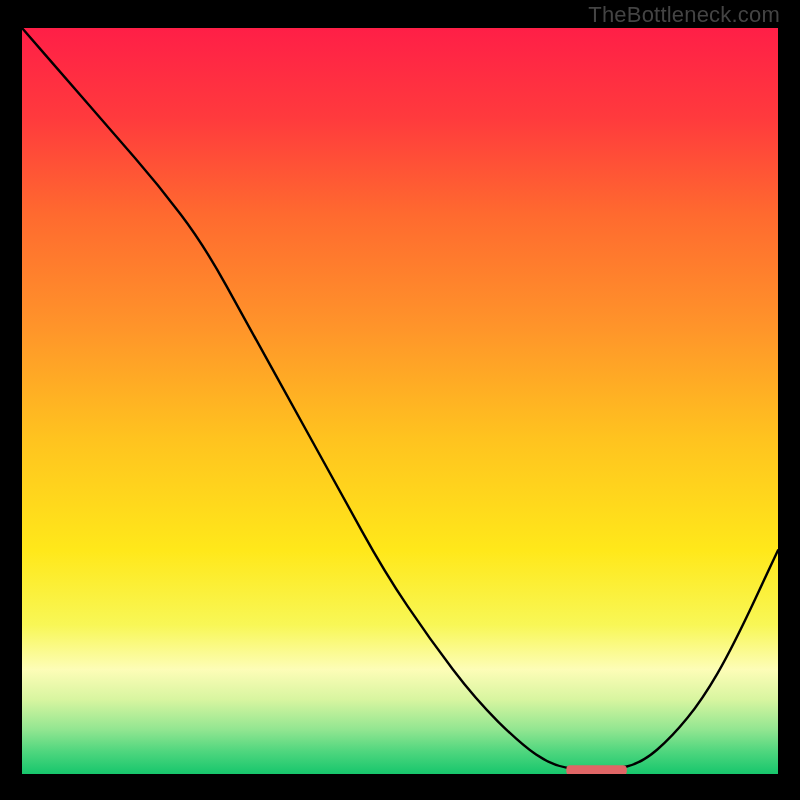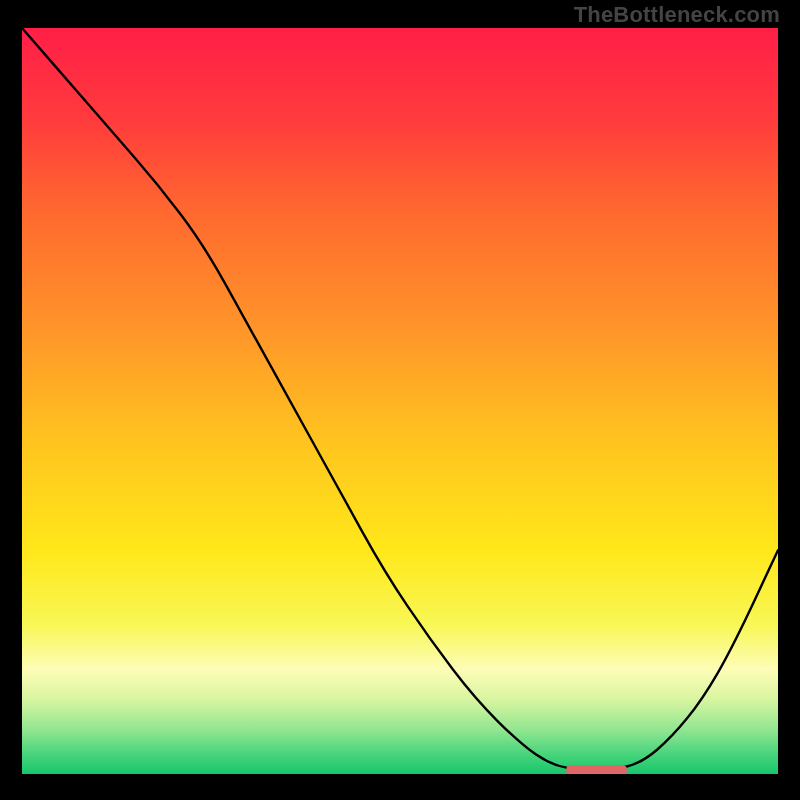--- a/index.html
+++ b/index.html
@@ -30,21 +30,21 @@
     display: block;
     width: 100%;
     height: 100%;
   }
   .watermark {
     position: absolute;
     top: 2px;
     right: 20px;
     color: #444444;
     font-size: 22px;
-    font-weight: 700;
+    font-weight: 400;
     letter-spacing: 0.2px;
     user-select: none;
   }
 </style>
 </head>
 <body>
 
 <div class="frame">
   <div class="watermark">TheBottleneck.com</div>
   <div class="plot-area">

